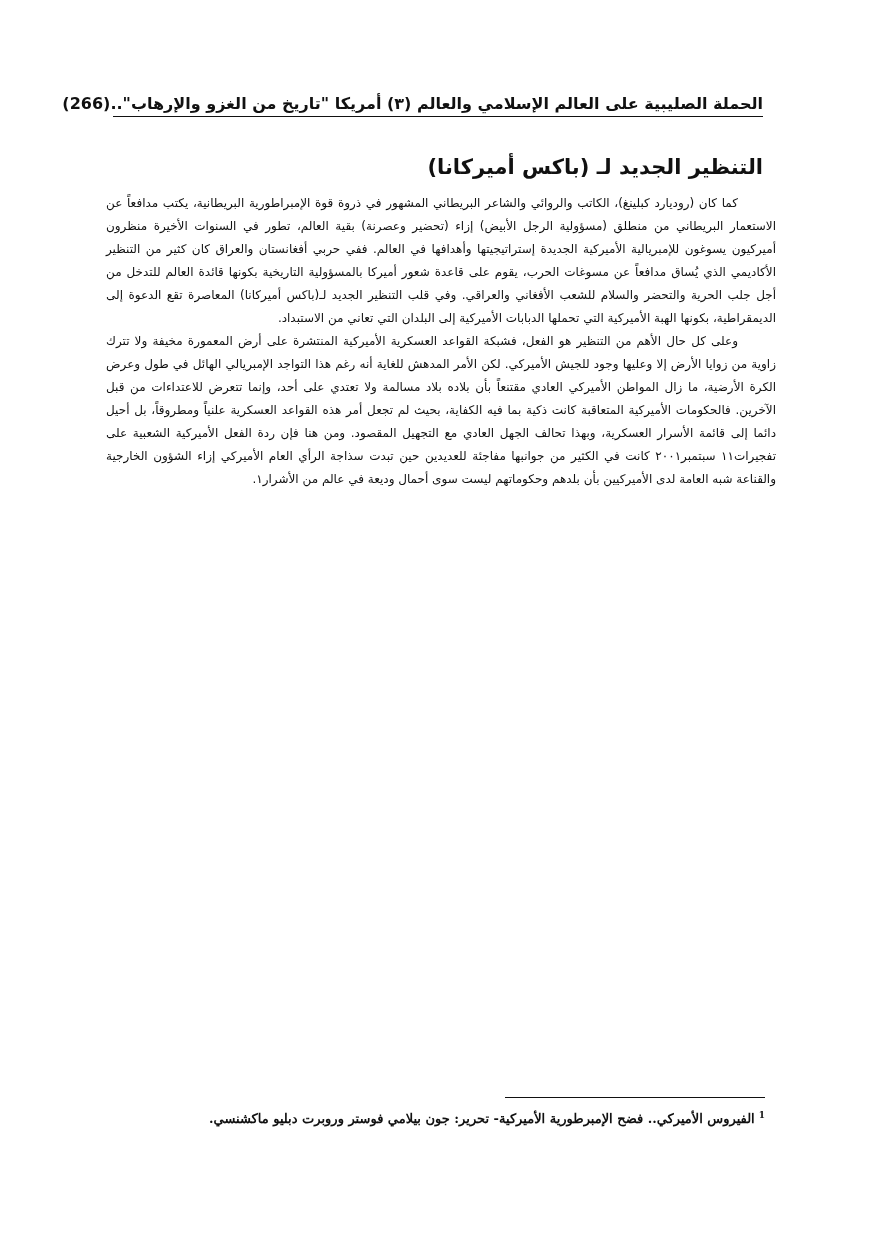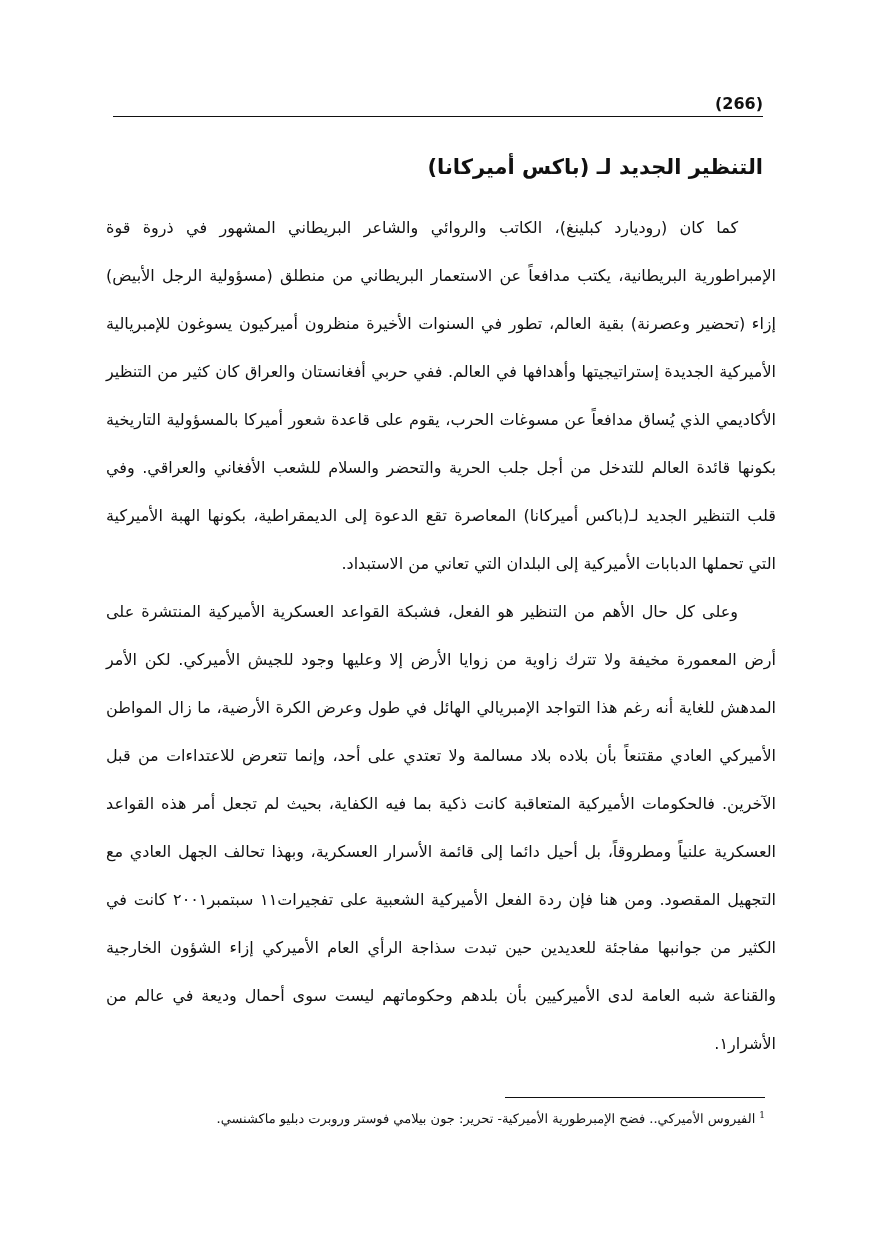--- a/index.html
+++ b/index.html
@@ -51,25 +51,25 @@
       position: absolute;
       top: 150px;
       right: 112px;
       font-size: 21px;
       font-weight: bold;
       line-height: 34px;
       white-space: nowrap;
     }
     .body-text {
       position: absolute;
-      top: 204px;
+      top: 192px;
       left: 106px;
       width: 670px;
-      font-size: 16px;
-      line-height: 48px;
+      font-size: 12px;
+      line-height: 23px;
       text-align: justify;
       text-align-last: right;
     }
     .body-text p {
       margin: 0;
       text-indent: 38px;
     }
     .footnote-rule {
       position: absolute;
       top: 1097px;
@@ -77,36 +77,37 @@
       width: 260px;
       height: 0;
       border-top: 1.2px solid #111111;
     }
     .footnote {
       position: absolute;
       top: 1104px;
       right: 110px;
       font-family: "DejaVu Serif", serif;
       font-size: 13px;
-      font-weight: normal;
+      font-weight: bold;
       line-height: 22px;
       white-space: nowrap;
     }
     .footnote sup {
       font-size: 9px;
       vertical-align: super;
       margin-left: 4px;
     }
   </style>
 </head>
 <body>
 
 <div class="page">
 
   <div class="running-header">
+    <span class="running-title">الحملة الصليبية على العالم الإسلامي والعالم (٣) أمريكا "تاريخ من الغزو والإرهاب"..</span>
     <span class="page-number">(266)</span>
   </div>
   <div class="header-rule"></div>
 
   <h2 class="section-title" style="margin:0;">التنظير الجديد لـ (باكس أميركانا)</h2>
 
   <div class="body-text">
     <p>كما كان (روديارد كبلينغ)، الكاتب والروائي والشاعر البريطاني المشهور في ذروة قوة الإمبراطورية البريطانية، يكتب مدافعاً عن الاستعمار البريطاني من منطلق (مسؤولية الرجل الأبيض) إزاء (تحضير وعصرنة) بقية العالم، تطور في السنوات الأخيرة منظرون أميركيون يسوغون للإمبريالية الأميركية الجديدة إستراتيجيتها وأهدافها في العالم. ففي حربي أفغانستان والعراق كان كثير من التنظير الأكاديمي الذي يُساق مدافعاً عن مسوغات الحرب، يقوم على قاعدة شعور أميركا بالمسؤولية التاريخية بكونها قائدة العالم للتدخل من أجل جلب الحرية والتحضر والسلام للشعب الأفغاني والعراقي. وفي قلب التنظير الجديد لـ(باكس أميركانا) المعاصرة تقع الدعوة إلى الديمقراطية، بكونها الهبة الأميركية التي تحملها الدبابات الأميركية إلى البلدان التي تعاني من الاستبداد.</p>
     <p>وعلى كل حال الأهم من التنظير هو الفعل، فشبكة القواعد العسكرية الأميركية المنتشرة على أرض المعمورة مخيفة ولا تترك زاوية من زوايا الأرض إلا وعليها وجود للجيش الأميركي. لكن الأمر المدهش للغاية أنه رغم هذا التواجد الإمبريالي الهائل في طول وعرض الكرة الأرضية، ما زال المواطن الأميركي العادي مقتنعاً بأن بلاده بلاد مسالمة ولا تعتدي على أحد، وإنما تتعرض للاعتداءات من قبل الآخرين. فالحكومات الأميركية المتعاقبة كانت ذكية بما فيه الكفاية، بحيث لم تجعل أمر هذه القواعد العسكرية علنياً ومطروقاً، بل أحيل دائما إلى قائمة الأسرار العسكرية، وبهذا تحالف الجهل العادي مع التجهيل المقصود. ومن هنا فإن ردة الفعل الأميركية الشعبية على تفجيرات١١ سبتمبر٢٠٠١ كانت في الكثير من جوانبها مفاجئة للعديدين حين تبدت سذاجة الرأي العام الأميركي إزاء الشؤون الخارجية والقناعة شبه العامة لدى الأميركيين بأن بلدهم وحكوماتهم ليست سوى أحمال وديعة في عالم من الأشرار١.</p>
   </div>

